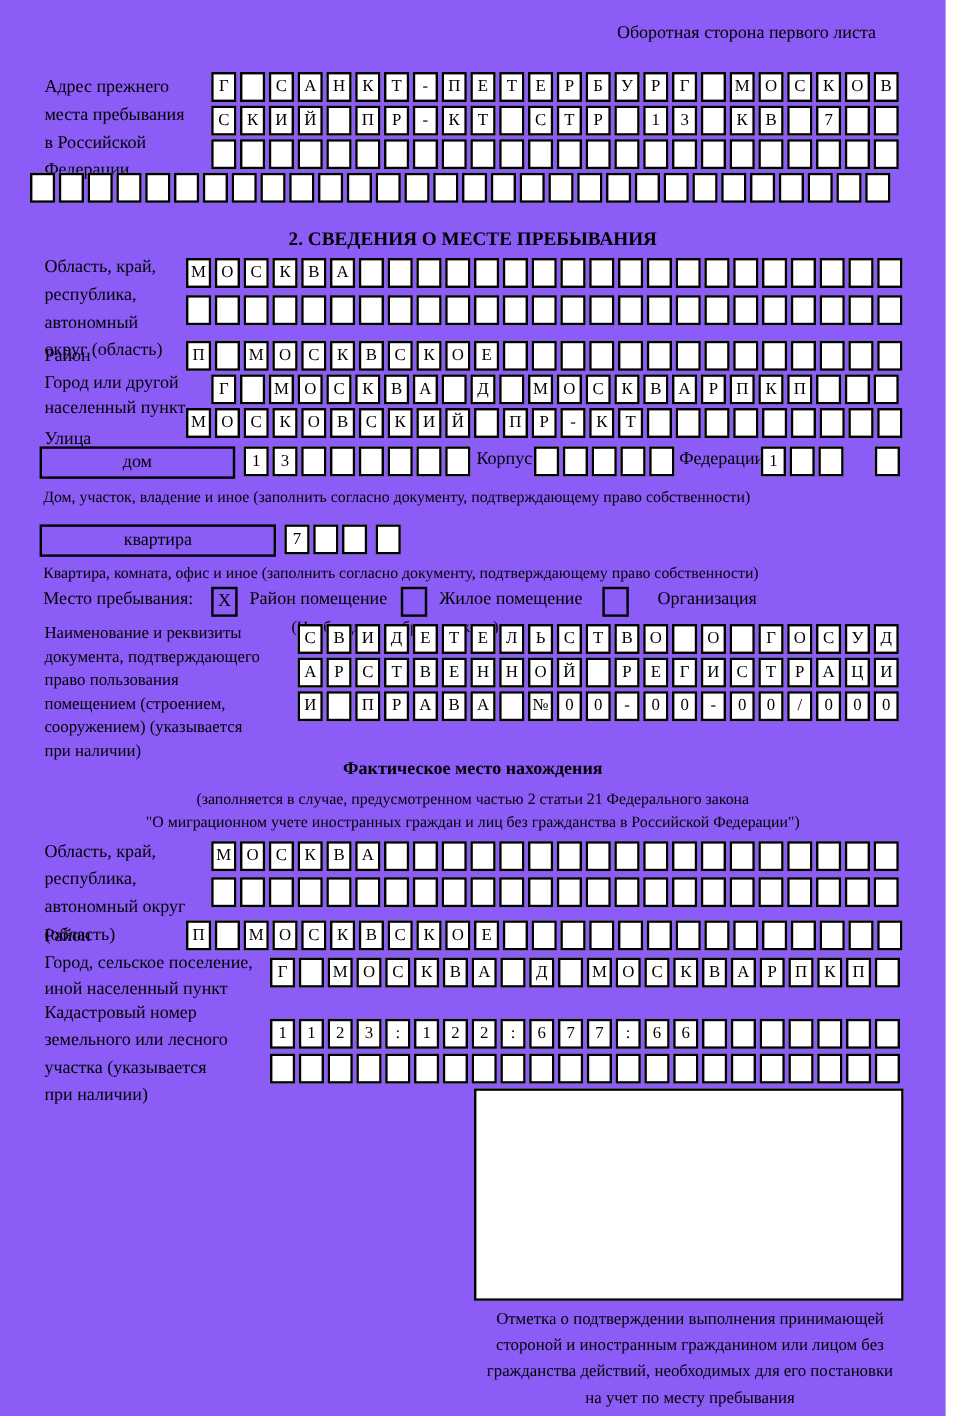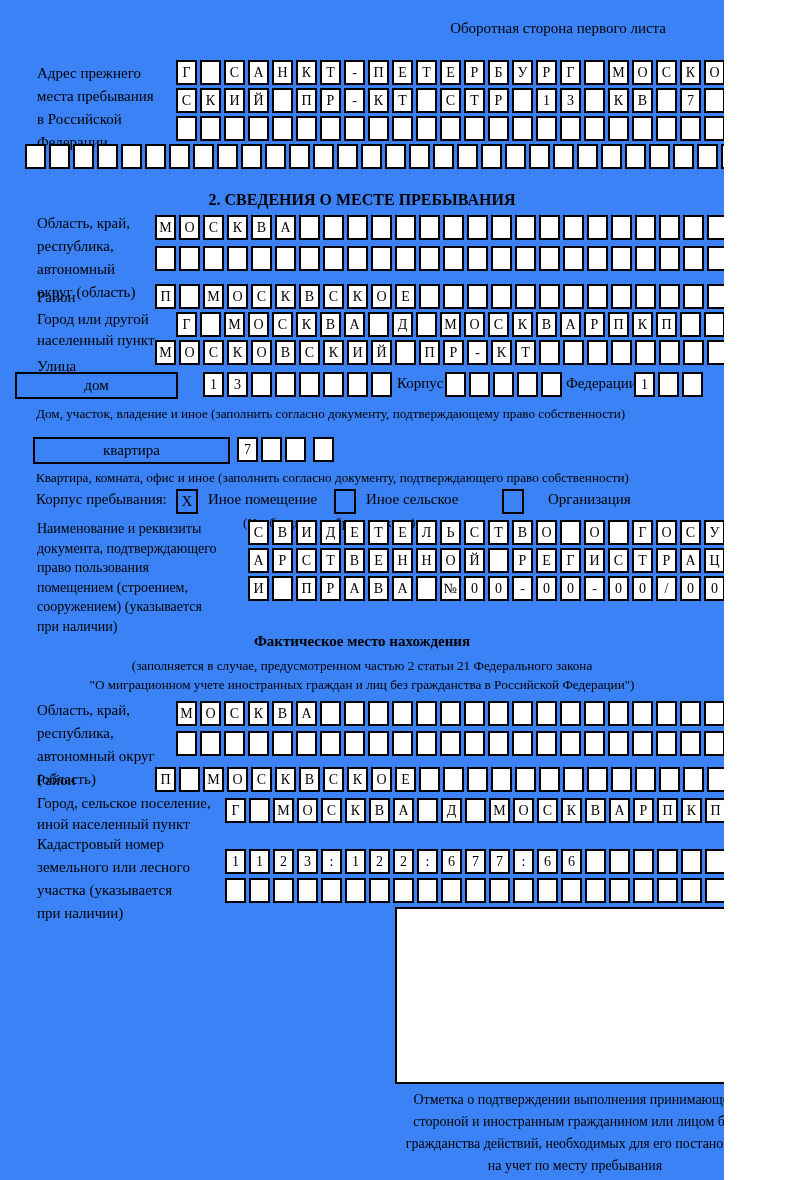--- a/index.html
+++ b/index.html
@@ -1,18 +1,18 @@
 <!DOCTYPE html>
 <html><head>
 <meta charset="utf-8">
 <style>
   * { margin:0; padding:0; box-sizing:border-box; }
   html,body { background:#fff; }
   body { width:800px; height:1180px; font-family:"Liberation Serif", serif; color:#000; }
-  .page { position:relative; width:724px; height:1180px; overflow:hidden; background:#3b82f6; }
+  .page { position:relative; width:788px; height:1180px; overflow:hidden; background:#8b5cf6; }
 
   .abs { position:absolute; }
   .lbl { font-size:15px; line-height:23px; white-space:pre-line; }
   .lbl-sm { font-size:14px; line-height:19.5px; white-space:pre-line; }
   .note { font-size:13.2px; }
   .center { left:0; right:0; text-align:center; }
   .bold { font-weight:bold; }
 
   .grid { display:flex; gap:3px; }
   .cell {
@@ -294,21 +294,21 @@
       <span class="cell"></span>
       <span class="cell"></span>
       <span class="cell"></span>
       <span class="cell"></span>
       <span class="cell"></span>
       <span class="cell"></span>
       <span class="cell"></span>
       <span class="cell"></span>
     </div>
 
-  <div class="abs namedbox" style="left:15px; top:372px; width:163px;">дом</div>
+  <div class="abs namedbox" style="left:33px; top:372px; width:163px;">дом</div>
   <div class="abs grid" style="left:203px; top:372px;">
       <span class="cell">1</span>
       <span class="cell">3</span>
       <span class="cell"></span>
       <span class="cell"></span>
       <span class="cell"></span>
       <span class="cell"></span>
       <span class="cell"></span>
       <span class="cell"></span>
     </div>
@@ -333,27 +333,27 @@
 
   <div class="abs namedbox" style="left:33px; top:437px; width:197px;">квартира</div>
   <div class="abs grid" style="left:237px; top:437px;">
       <span class="cell">7</span>
       <span class="cell"></span>
       <span class="cell"></span>
     </div>
   <div class="abs grid" style="left:313px; top:437px;">
       <span class="cell"></span>
     </div>
-  <div class="abs note" style="left:36px; top:470px;">Квартира, комната, офис и иное (заполнить согласно документу, подтверждающего право собственности)</div>
-
-  <div class="abs" style="left:36px; top:491px; font-size:15px;">Корпус пребывания:</div>
+  <div class="abs note" style="left:36px; top:470px;">Квартира, комната, офис и иное (заполнить согласно документу, подтверждающему право собственности)</div>
+
+  <div class="abs" style="left:36px; top:491px; font-size:15px;">Место пребывания:</div>
   <span class="abs chk" style="left:176px; top:489px;">X</span>
-  <div class="abs" style="left:208px; top:491px; font-size:15px;">Иное помещение</div>
+  <div class="abs" style="left:208px; top:491px; font-size:15px;">Район помещение</div>
   <span class="abs chk" style="left:334px; top:489px;"></span>
-  <div class="abs" style="left:366px; top:491px; font-size:15px;">Иное сельское</div>
+  <div class="abs" style="left:366px; top:491px; font-size:15px;">Жилое помещение</div>
   <span class="abs chk" style="left:502px; top:489px;"></span>
   <div class="abs" style="left:548px; top:491px; font-size:15px;">Организация</div>
   <div class="abs note" style="left:243px; top:515px;">(Необходимо выбрать нужное)</div>
 
   <div class="abs lbl-sm" style="left:37px; top:519px;">Наименование и реквизиты
 документа, подтверждающего
 право пользования
 помещением (строением,
 сооружением) (указывается
 при наличии)</div>

